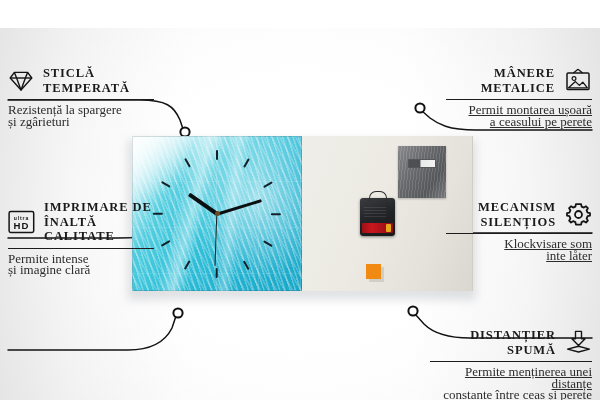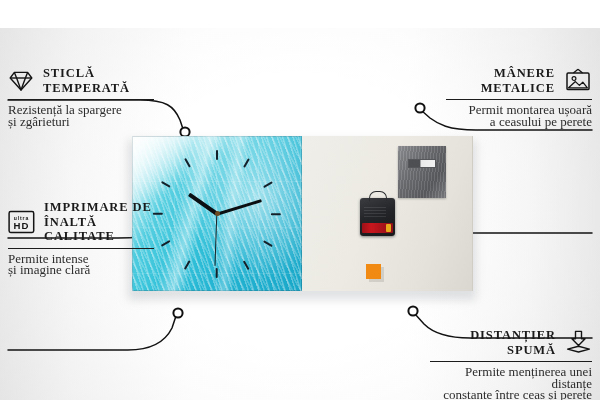--- a/index.html
+++ b/index.html
@@ -117,21 +117,21 @@
   }
   .c-title .tx{white-space:pre-line;}
   .c-rule{height:1.4px;background:#1c1c1c;margin:4px 0 4px;}
   .c-sub{
     font-size:13px;line-height:11.4px;color:#2c2c2c;white-space:pre-line;
     font-family:"Liberation Serif", serif;
   }
   .left .c-title{justify-content:flex-start;}
   .left .c-sub{text-align:left;}
   .right .c-title{flex-direction:row;}
-  .right .c-sub{text-align:right;}
+  .right .c-sub{text-align:right;text-decoration:underline;}
   .right .c-title .tx{text-align:right;}
 
   .ico{flex:0 0 auto;display:block;}
 
   
   .leader{position:absolute;left:0;top:0;width:600px;height:400px;pointer-events:none;}
 </style>
 </head>
 <body>
 
@@ -238,20 +238,35 @@
         <rect x="3" y="5" width="22" height="16.6" rx="1.2" fill="none" stroke="#141414" stroke-width="1.5"></rect>
         <circle cx="10" cy="10.6" r="1.9" fill="none" stroke="#141414" stroke-width="1.2"></circle>
         <path d="M4.6,19.8 L11.4,13.6 L15.4,17.4 L18.8,14.2 L23.4,19.8 Z" fill="none" stroke="#141414" stroke-width="1.3" stroke-linejoin="round"></path>
       </svg>
     </div>
     <div class="c-rule"></div>
     <div class="c-sub">Permit montarea ușoară
 a ceasului pe perete</div>
   </div>
 
+  <div class="callout right" style="left:446px;top:172px;width:146px;">
+    <div class="c-title">
+      <span class="tx" style="flex:1">MECANISM
+SILENȚIOS</span>
+      <svg class="ico" width="27" height="25" viewBox="0 0 27 25">
+        <g fill="none" stroke="#141414" stroke-width="1.8" stroke-linejoin="round">
+          <path d="M13.5,2.2 l2.6,0 0.5,2.4 2.3,1 2.1,-1.3 1.9,1.9 -1.3,2.1 1,2.3 2.4,0.5 0,2.6 -2.4,0.5 -1,2.3 1.3,2.1 -1.9,1.9 -2.1,-1.3 -2.3,1 -0.5,2.4 -2.6,0 -2.6,0 -0.5,-2.4 -2.3,-1 -2.1,1.3 -1.9,-1.9 1.3,-2.1 -1,-2.3 -2.4,-0.5 0,-2.6 2.4,-0.5 1,-2.3 -1.3,-2.1 1.9,-1.9 2.1,1.3 2.3,-1 0.5,-2.4 z"></path>
+          <circle cx="13.5" cy="12.5" r="3.5"></circle>
+        </g>
+      </svg>
+    </div>
+    <div class="c-rule"></div>
+    <div class="c-sub">Klockvisare som
+inte låter</div>
+  </div>
 
   <div class="callout right" style="left:430px;top:300px;width:162px;">
     <div class="c-title">
       <span class="tx" style="flex:1">DISTANȚIER
 SPUMĂ</span>
       <svg class="ico" width="27" height="25" viewBox="0 0 27 25">
         <path d="M10.5,1.4 h6 v7.4 h3.6 L13.5,15.4 L6.9,8.8 h3.6 z" fill="none" stroke="#141414" stroke-width="1.4" stroke-linejoin="round"></path>
         <path d="M13.5,16.2 L24.4,19.1 L13.5,22 L2.6,19.1 z" fill="none" stroke="#141414" stroke-width="1.4" stroke-linejoin="round"></path>
       </svg>
     </div>

